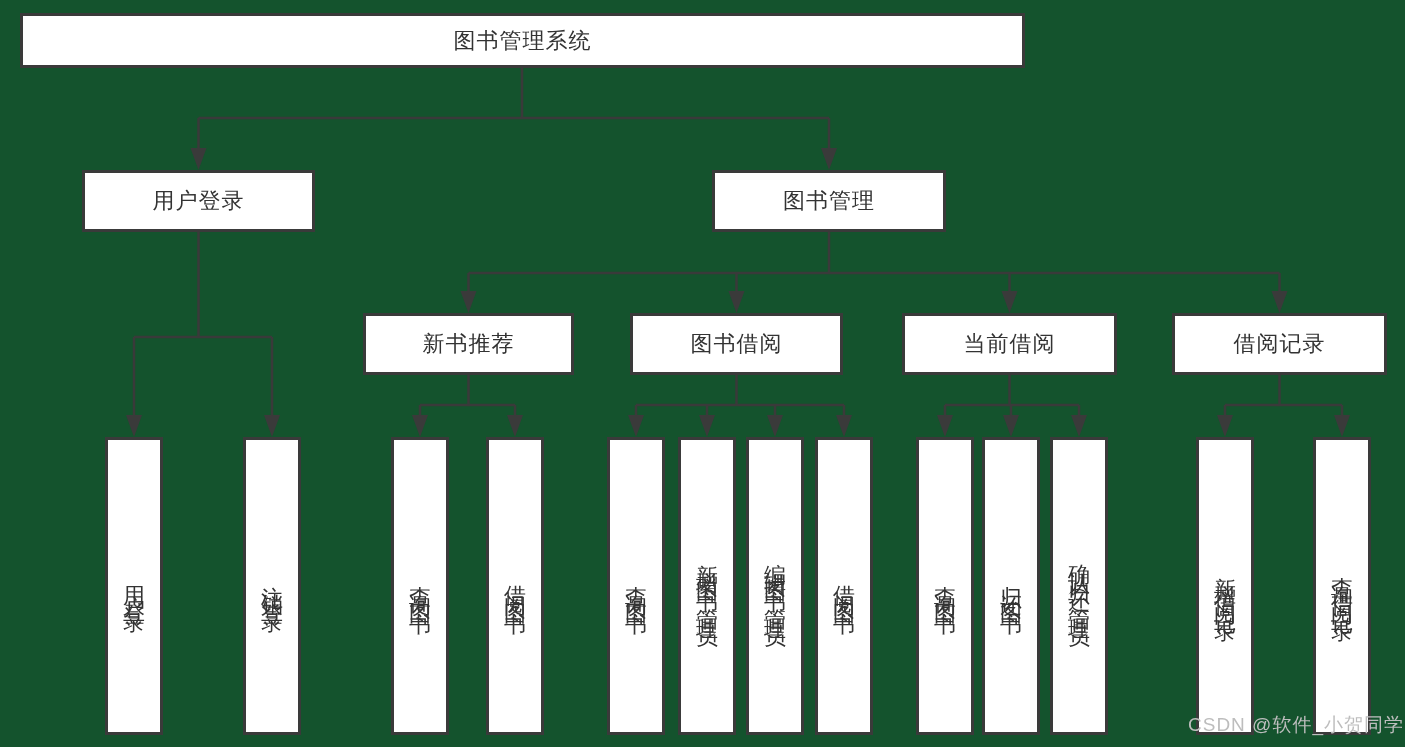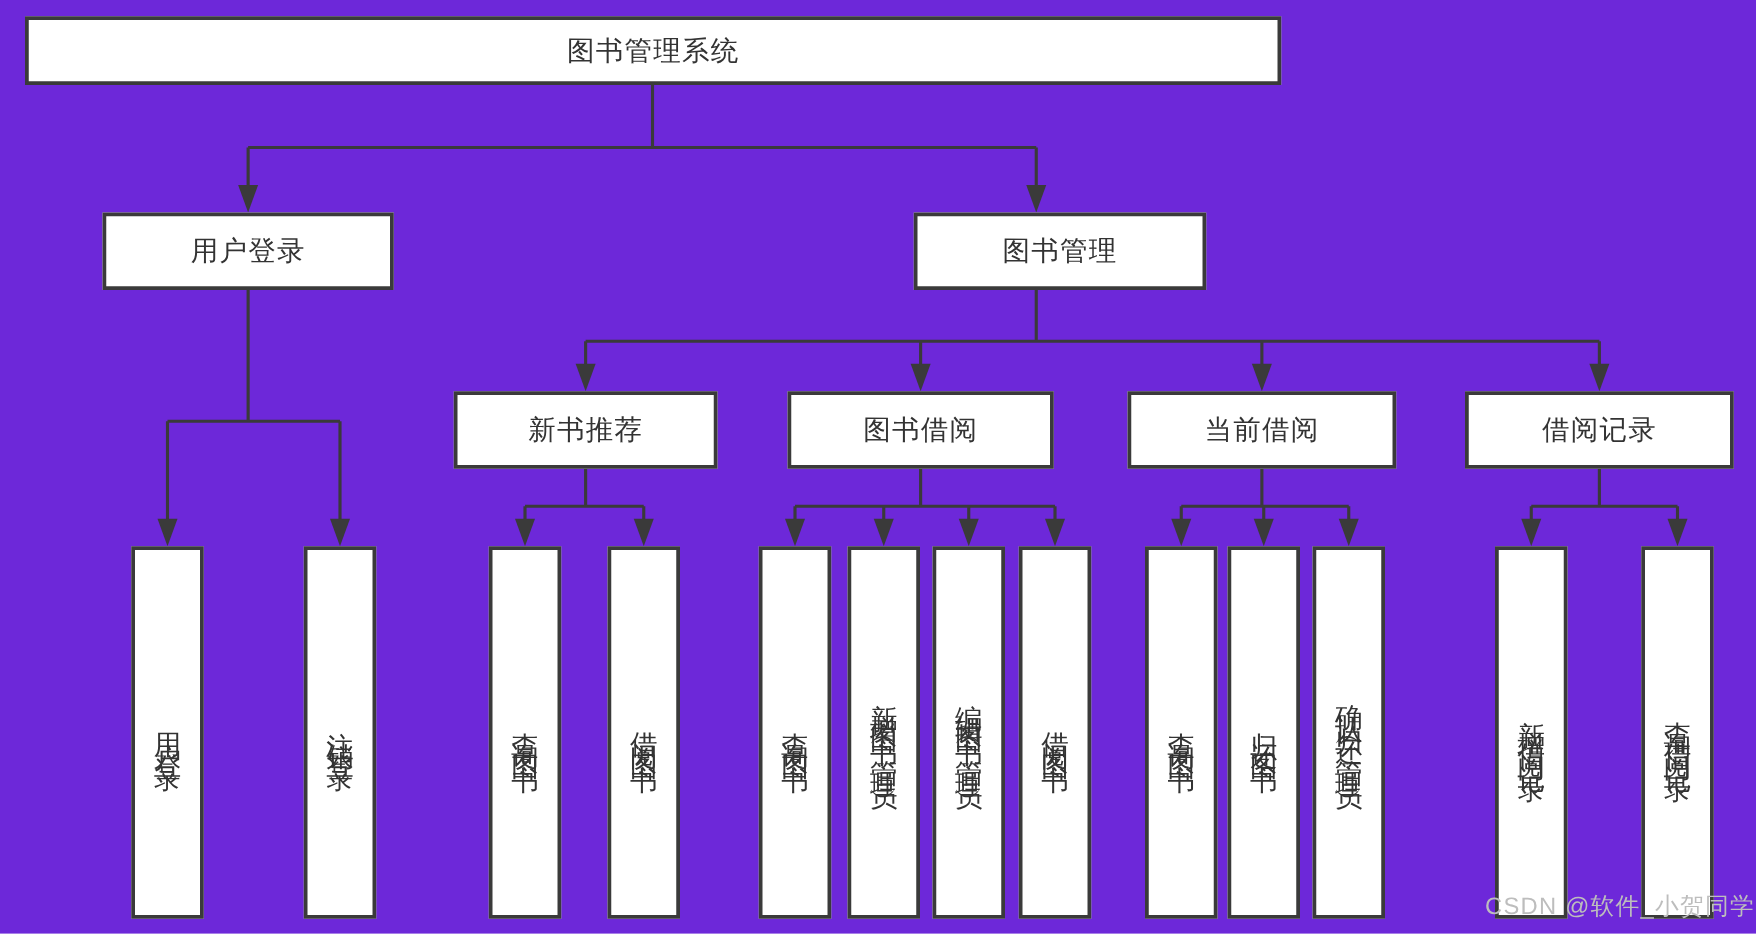--- a/index.html
+++ b/index.html
@@ -2,21 +2,21 @@
 <html><head>
 <meta charset="utf-8">
 <style>
   * { margin: 0; padding: 0; box-sizing: border-box; }
   html, body { background: #ffffff; }
   body { font-family: "Liberation Sans", "DejaVu Sans", sans-serif; }
   .canvas {
     position: relative;
     width: 1405px;
     height: 747px;
-    background: #6d28d9;
+    background: #14532d;
     overflow: hidden;
   }
   .wires {
     position: absolute;
     left: 0; top: 0;
     width: 1405px; height: 747px;
     z-index: 1;
   }
   .node {
     position: absolute;
@@ -24,21 +24,21 @@
     border: 3px solid #3a3a3a;
     display: flex;
     align-items: center;
     justify-content: center;
     color: #333333;
     z-index: 2;
   }
   .node.h { font-size: 22px; letter-spacing: 1px; }
   .node.root  { left: 20px;  top: 13px;  width: 1005px; height: 55px; }
   .node.lvl2a { left: 82px;  top: 170px; width: 233px;  height: 62px; }
-  .node.lvl2b { left: 712px; top: 170px; width: 234px;  height: 62px; margin-left: 19px; }
+  .node.lvl2b { left: 712px; top: 170px; width: 234px;  height: 62px; }
   .node.lvl3  { top: 313px;  height: 62px; }
   .node.l3a { left: 363px;  width: 211px; }
   .node.l3b { left: 630px;  width: 213px; }
   .node.l3c { left: 902px;  width: 215px; }
   .node.l3d { left: 1172px; width: 215px; }
   .node.leaf { top: 437px; width: 58px; height: 298px; padding: 4px 0; }
   .leaf .vtext {
     writing-mode: vertical-rl;
     font-size: 22px;
     letter-spacing: 9px;

